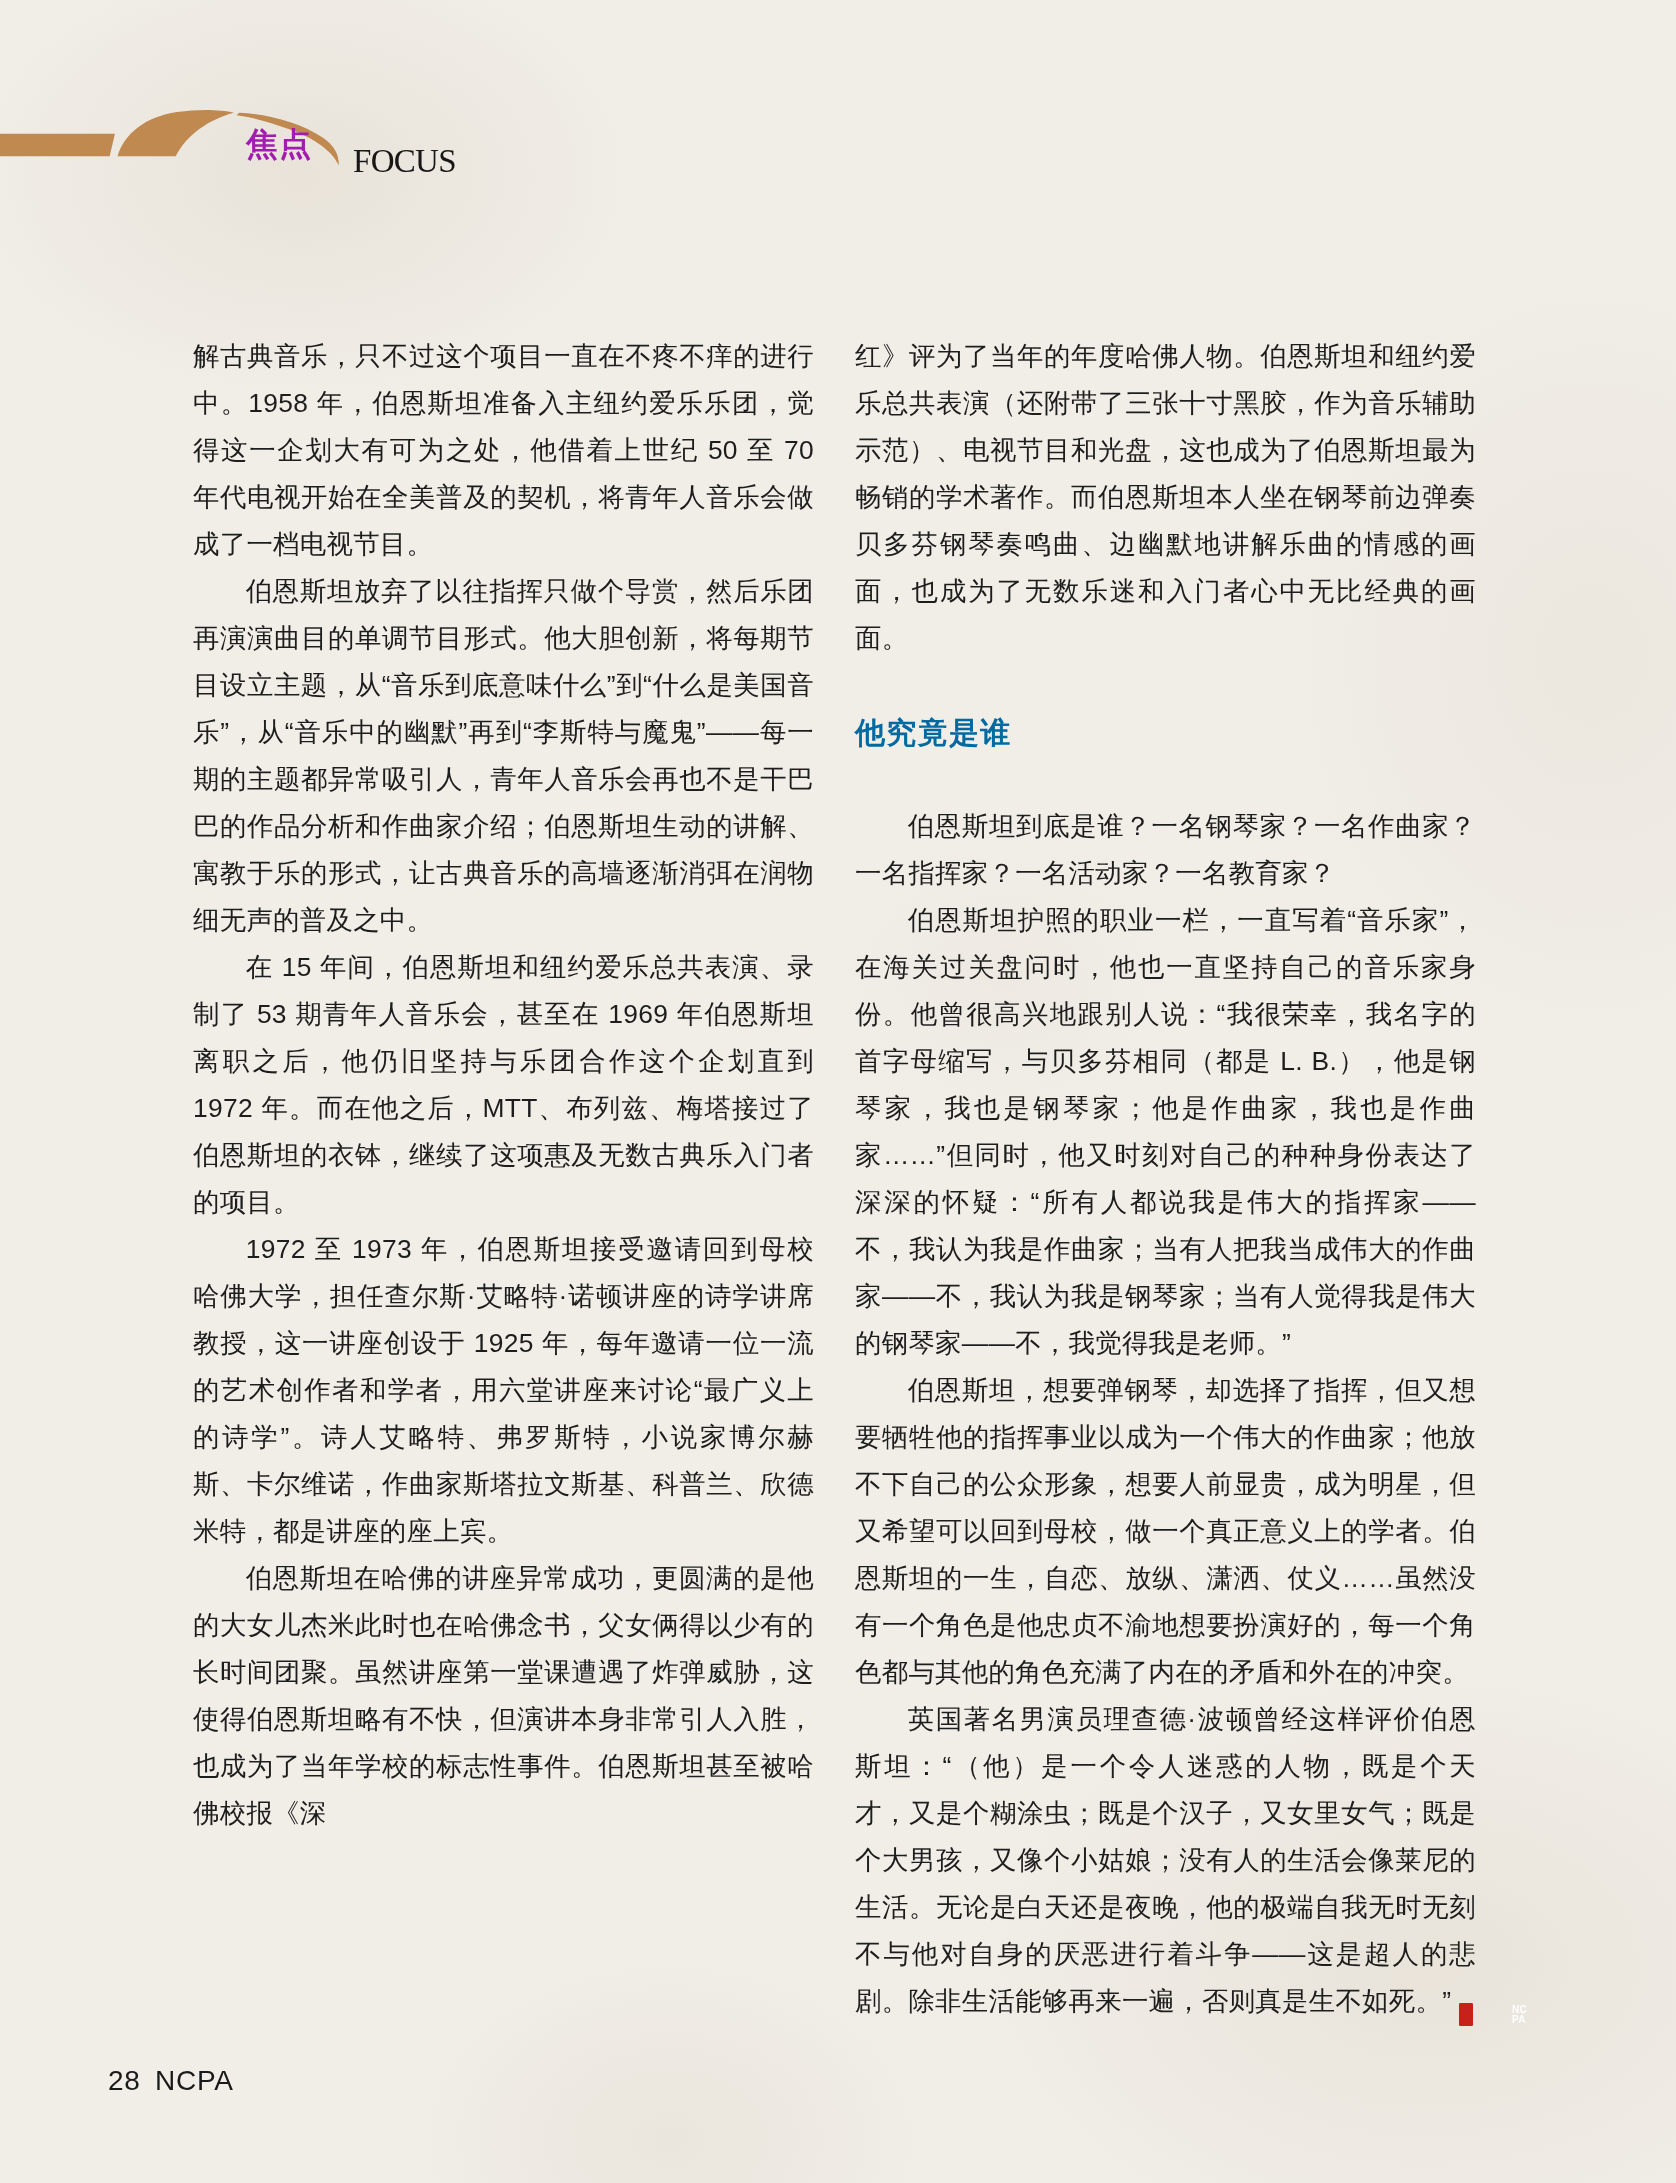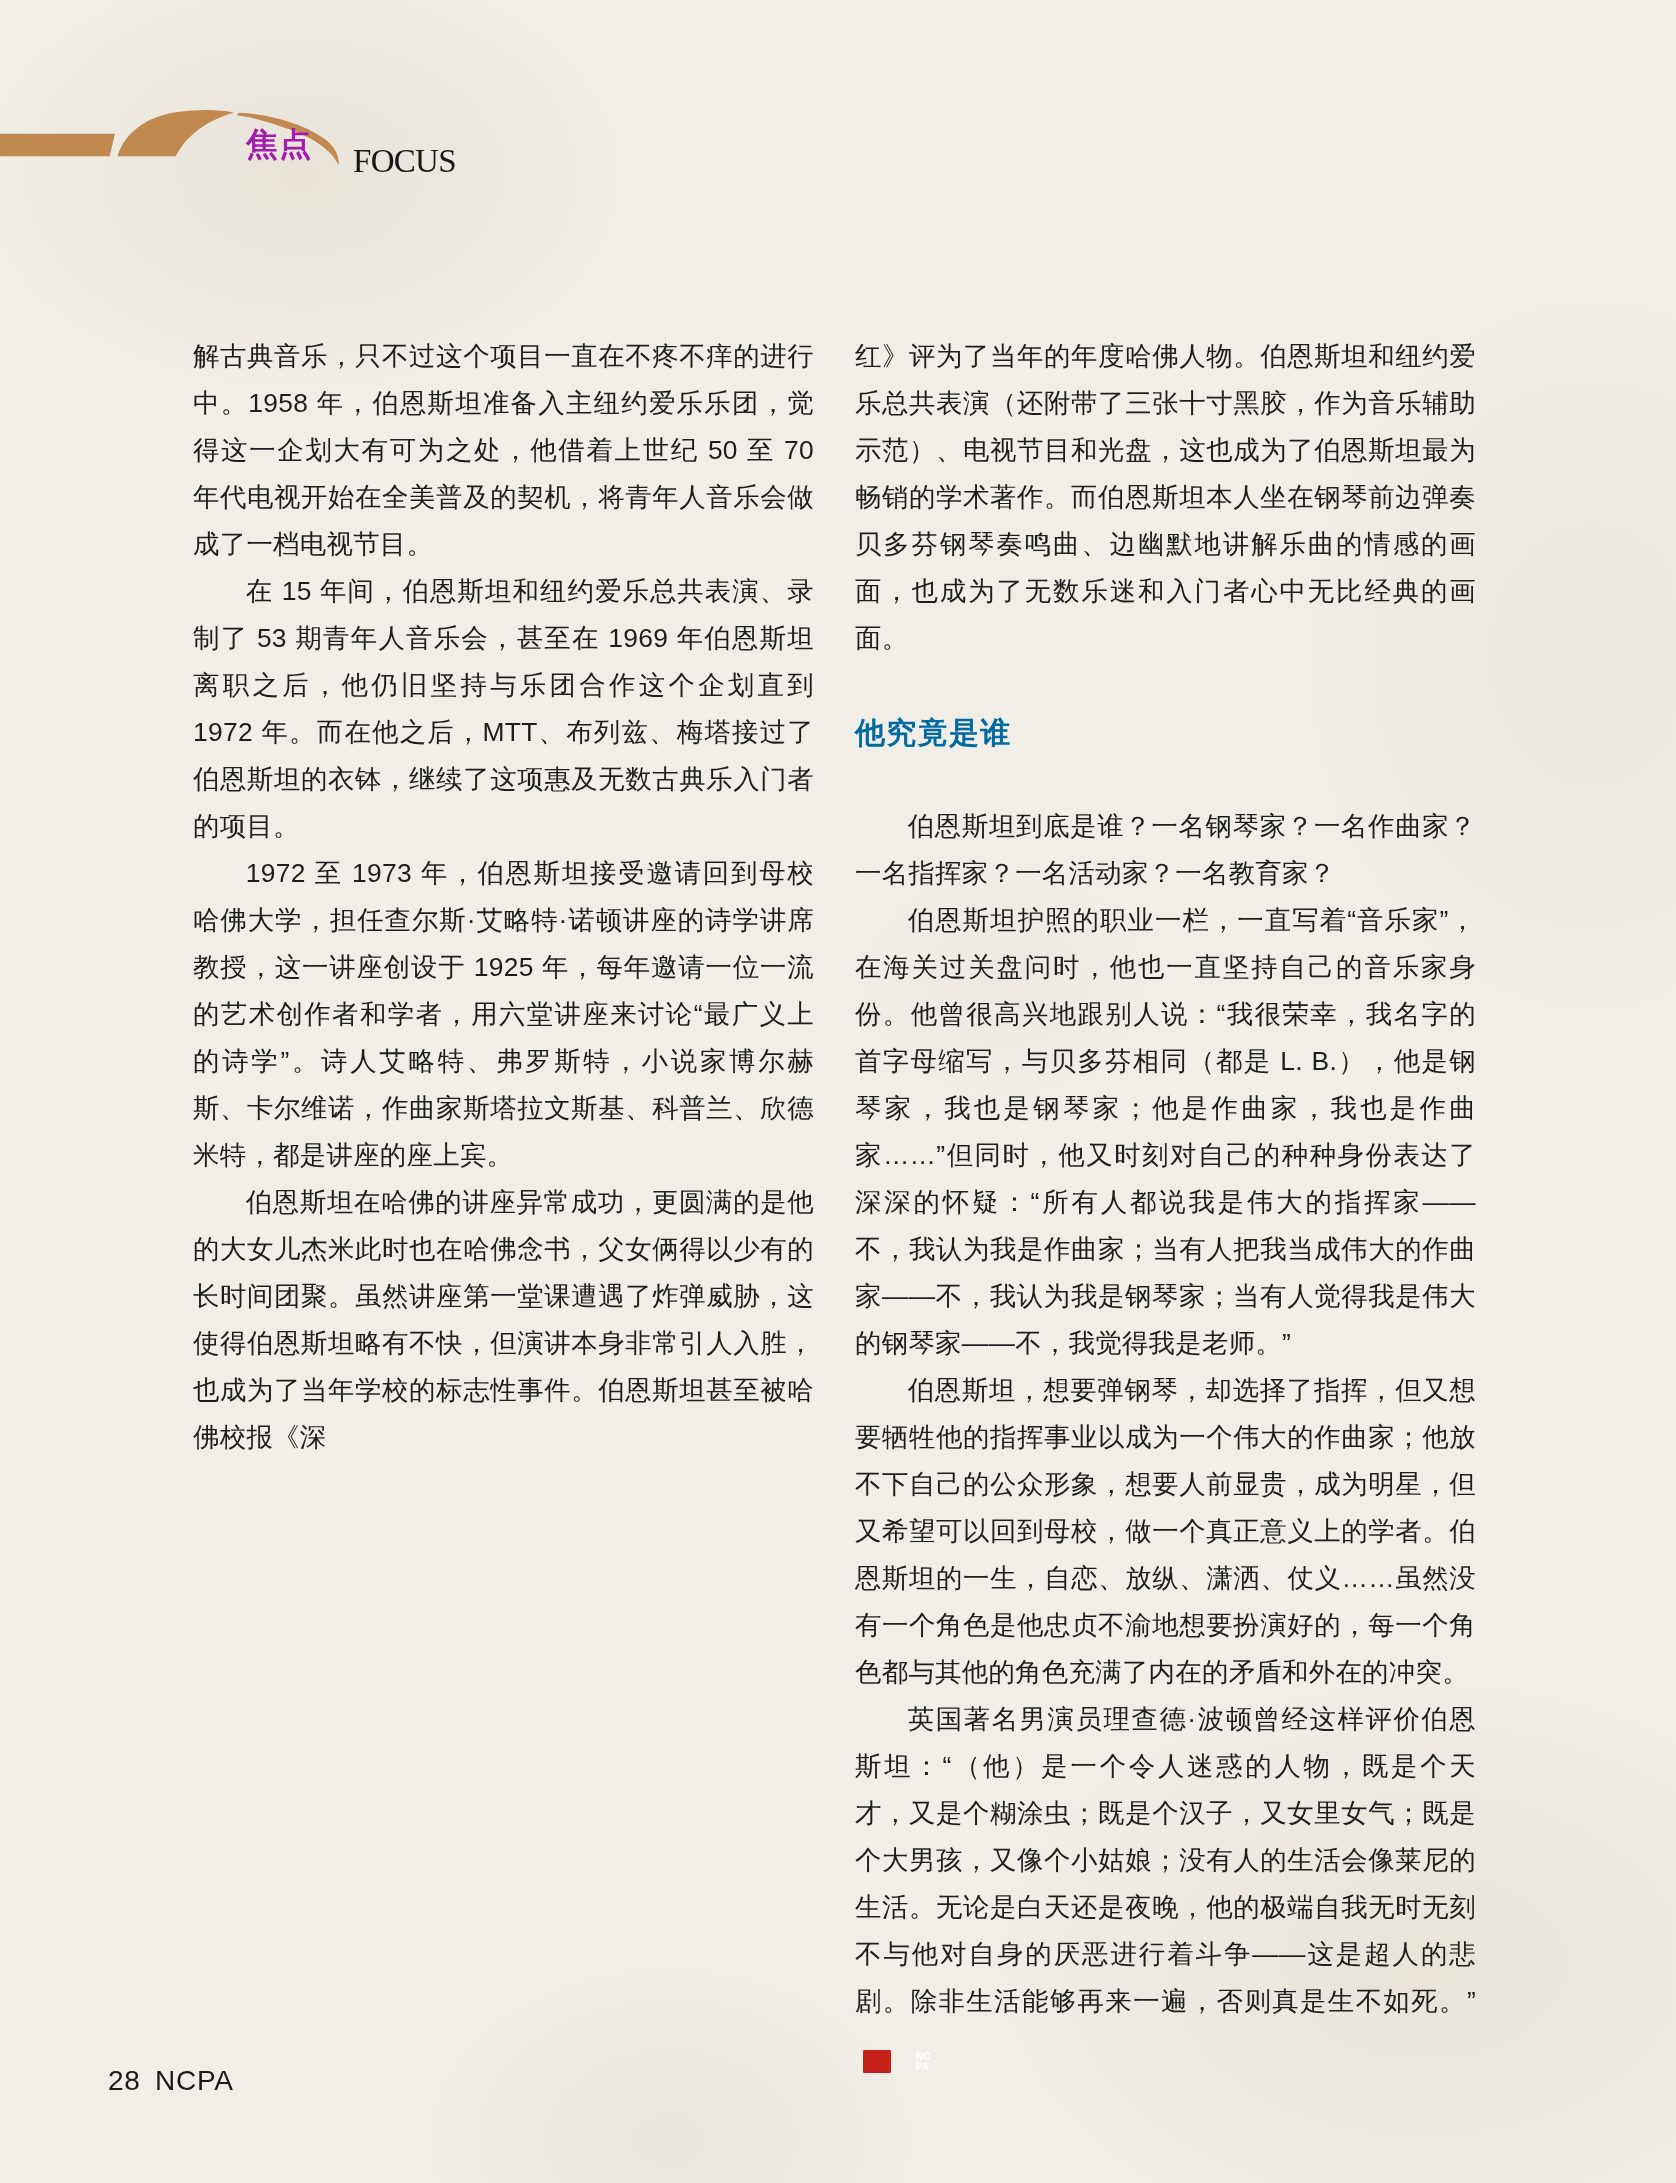--- a/index.html
+++ b/index.html
@@ -48,21 +48,21 @@
 
   .col h2 {
     margin: 47px 0 47px 0;
     font-size: 30px; line-height: 47px; font-weight: 800;
     letter-spacing: 1.3px; color: #0369a1; text-align: left;
   }
 
   
   .seal {
     display: inline-flex; flex-direction: column; justify-content: center;
-    width: 28px; height: 23px; margin-left: 8px;
+    width: 14px; height: 23px; margin-left: 8px;
     vertical-align: -2.6px;
     background: #c6221a; color: #ffffff;
     font-size: 10px; font-weight: 700; line-height: 10px;
     text-align: center; letter-spacing: 0.3px;
     border-radius: 1.3px;
   }
 
   
   .footer {
     position: absolute; left: 108px; top: 2065px;
@@ -89,20 +89,21 @@
              C 506,60 513,72 513,90
              C 503,68 477,49 438,35
              C 410,25 384,17 358,14 Z" fill="#c08950"></path>
   </svg>
   <span class="logo-zh">焦点</span>
   <span class="logo-en">FOCUS</span>
 </div>
 
 <div id="left-col" class="col">
     <p class="">解古典音乐，只不过这个项目一直在不疼不痒的进行中。1958 年，伯恩斯坦准备入主纽约爱乐乐团，觉得这一企划大有可为之处，他借着上世纪 50 至 70 年代电视开始在全美普及的契机，将青年人音乐会做成了一档电视节目。</p>
+    <p class="ind">伯恩斯坦放弃了以往指挥只做个导赏，然后乐团再演演曲目的单调节目形式。他大胆创新，将每期节目设立主题，从“音乐到底意味什么”到“什么是美国音乐”，从“音乐中的幽默”再到“李斯特与魔鬼”——每一期的主题都异常吸引人，青年人音乐会再也不是干巴巴的作品分析和作曲家介绍；伯恩斯坦生动的讲解、寓教于乐的形式，让古典音乐的高墙逐渐消弭在润物细无声的普及之中。</p>
     <p class="ind">在 15 年间，伯恩斯坦和纽约爱乐总共表演、录制了 53 期青年人音乐会，甚至在 1969 年伯恩斯坦离职之后，他仍旧坚持与乐团合作这个企划直到 1972 年。而在他之后，MTT、布列兹、梅塔接过了伯恩斯坦的衣钵，继续了这项惠及无数古典乐入门者的项目。</p>
     <p class="ind">1972 至 1973 年，伯恩斯坦接受邀请回到母校哈佛大学，担任查尔斯·艾略特·诺顿讲座的诗学讲席教授，这一讲座创设于 1925 年，每年邀请一位一流的艺术创作者和学者，用六堂讲座来讨论“最广义上的诗学”。诗人艾略特、弗罗斯特，小说家博尔赫斯、卡尔维诺，作曲家斯塔拉文斯基、科普兰、欣德米特，都是讲座的座上宾。</p>
     <p class="ind">伯恩斯坦在哈佛的讲座异常成功，更圆满的是他的大女儿杰米此时也在哈佛念书，父女俩得以少有的长时间团聚。虽然讲座第一堂课遭遇了炸弹威胁，这使得伯恩斯坦略有不快，但演讲本身非常引人入胜，也成为了当年学校的标志性事件。伯恩斯坦甚至被哈佛校报《深</p>
   </div>
 
 <div id="right-col" class="col">
   <div id="right-top">
       <p class="">红》评为了当年的年度哈佛人物。伯恩斯坦和纽约爱乐总共表演（还附带了三张十寸黑胶，作为音乐辅助示范）、电视节目和光盘，这也成为了伯恩斯坦最为畅销的学术著作。而伯恩斯坦本人坐在钢琴前边弹奏贝多芬钢琴奏鸣曲、边幽默地讲解乐曲的情感的画面，也成为了无数乐迷和入门者心中无比经典的画面。</p>
     </div>
   <h2>他究竟是谁</h2>

